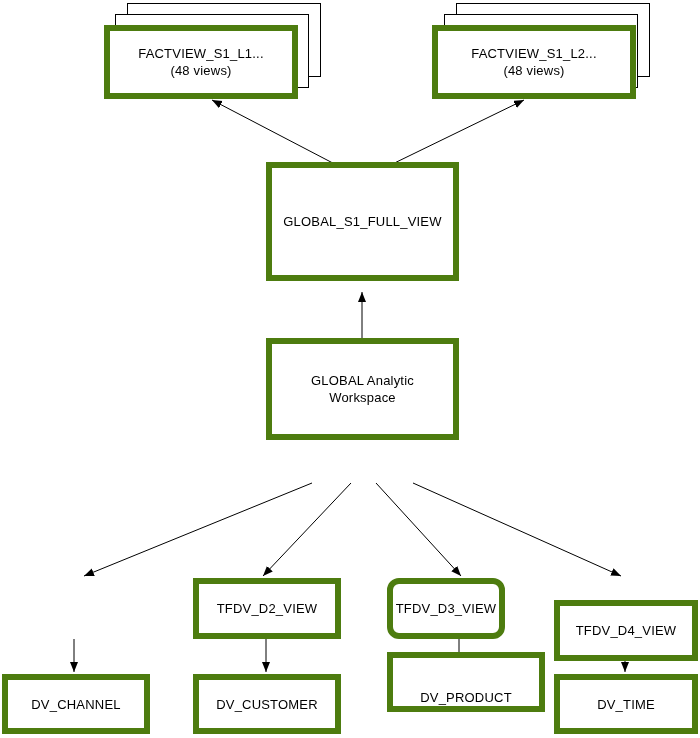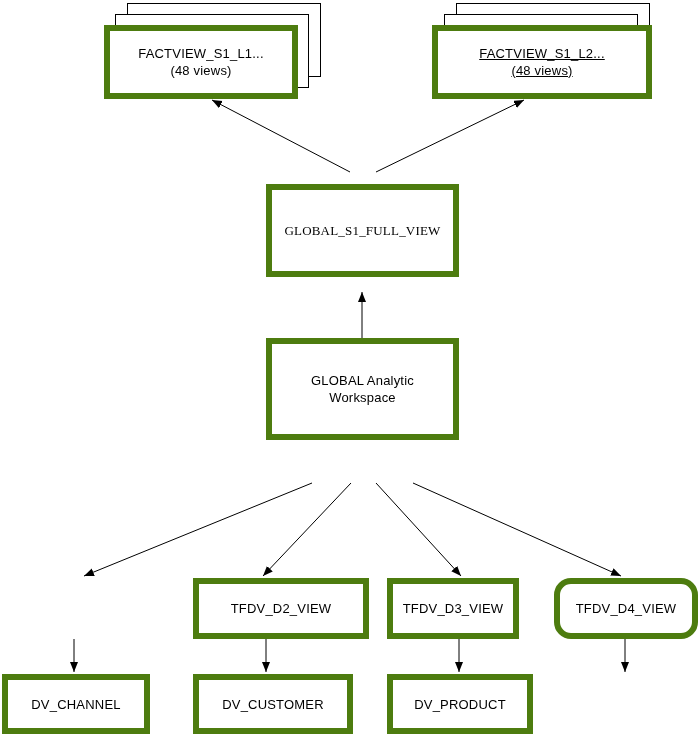--- a/index.html
+++ b/index.html
@@ -36,33 +36,33 @@
     border: 1px solid #000000;
     background: #ffffff;
   }
   
   #fv1-back   { left: 127px; top: 3px;  width: 194px; height: 74px; }
   #fv1-mid    { left: 115px; top: 14px; width: 194px; height: 74px; }
   #fv1-front  { left: 104px; top: 25px; width: 194px; height: 74px; }
   
   #fv2-back   { left: 456px; top: 3px;  width: 194px; height: 74px; }
   #fv2-mid    { left: 444px; top: 14px; width: 194px; height: 74px; }
-  #fv2-front  { left: 432px; top: 25px; width: 220px; height: 74px; text-decoration: underline; }
+  #fv2-front  { left: 432px; top: 25px; width: 204px; height: 74px; }
 
-  #full-view  { left: 266px; top: 184px; width: 193px; height: 93px; font-family: Liberation Serif, serif; }
+  #full-view  { left: 266px; top: 162px; width: 193px; height: 119px; }
   #workspace  { left: 266px; top: 338px; width: 193px; height: 102px; }
 
   #tfdv-d1 { left: 2px;   top: 578px; width: 146px; height: 61px; }
-  #tfdv-d2 { left: 193px; top: 578px; width: 176px; height: 61px; text-align: right; }
-  #tfdv-d3 { left: 387px; top: 578px; width: 132px; height: 61px; }
-  #tfdv-d4 { left: 554px; top: 578px; width: 144px; height: 61px; border-radius: 17px; }
+  #tfdv-d2 { left: 193px; top: 578px; width: 148px; height: 61px; text-align: right; }
+  #tfdv-d3 { left: 387px; top: 578px; width: 118px; height: 61px; border-radius: 12px; }
+  #tfdv-d4 { left: 554px; top: 600px; width: 144px; height: 61px; }
 
   #dv-channel  { left: 2px;   top: 674px; width: 148px; height: 60px; }
-  #dv-customer { left: 193px; top: 674px; width: 160px; height: 60px; }
-  #dv-product  { left: 387px; top: 674px; width: 146px; height: 60px; }
+  #dv-customer { left: 193px; top: 674px; width: 148px; height: 60px; }
+  #dv-product  { left: 387px; top: 652px; width: 158px; height: 60px; justify-content: flex-end; }
   #dv-time     { left: 554px; top: 674px; width: 144px; height: 60px; }
 
   #edges {
     position: absolute;
     left: 0;
     top: 0;
     width: 700px;
     height: 738px;
     pointer-events: none;
   }
@@ -131,14 +131,17 @@
 
   <div id="dv-channel" class="node">
     <span class="lbl-line">DV_CHANNEL</span>
   </div>
   <div id="dv-customer" class="node">
     <span class="lbl-line">DV_CUSTOMER</span>
   </div>
   <div id="dv-product" class="node">
     <span class="lbl-line">DV_PRODUCT</span>
   </div>
+  <div id="dv-time" class="node">
+    <span class="lbl-line">DV_TIME</span>
+  </div>
 
 </div>
 
 </body></html>

